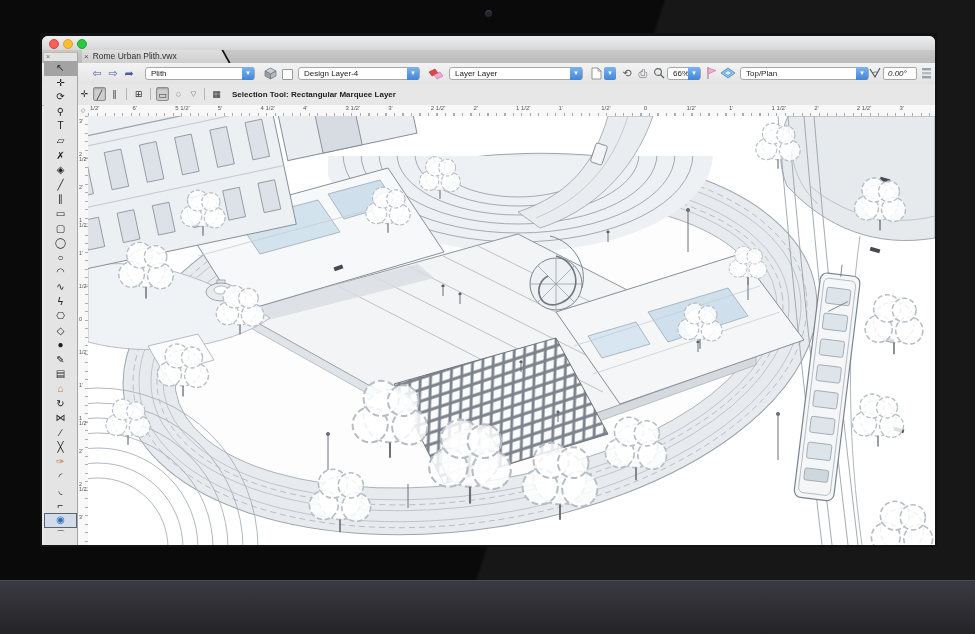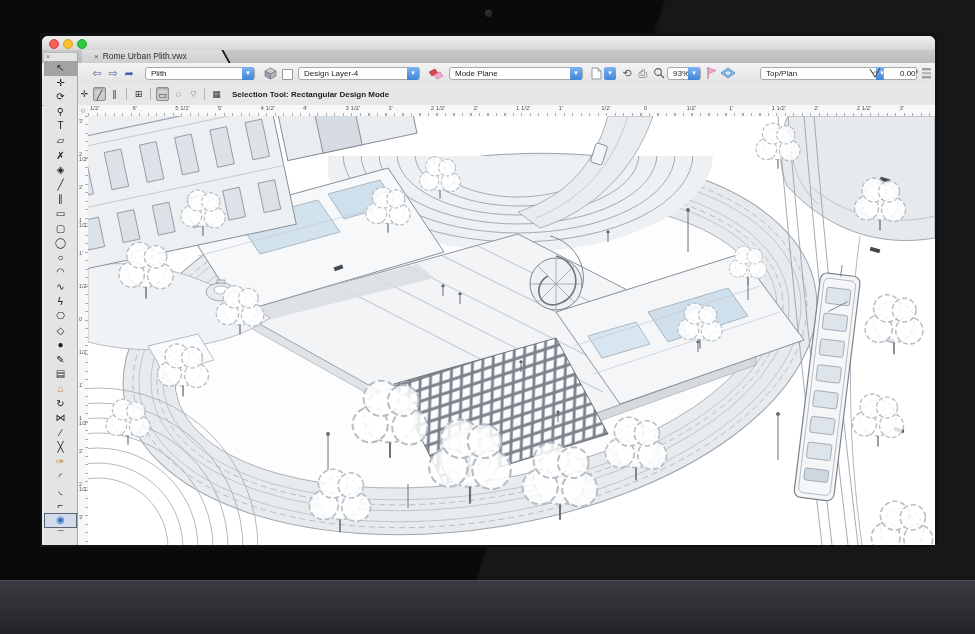--- a/index.html
+++ b/index.html
@@ -17,36 +17,36 @@
   
   #window{left:2px;top:3px;width:893px;height:509px;background:#ececec;border-radius:6px 6px 0 0;overflow:hidden;}
   #titlebar{left:0;top:0;width:893px;height:14px;background:linear-gradient(#efefef,#d6d6d6);border-bottom:1px solid #b2b2b2;}
   .light{top:3px;width:8px;height:8px;border-radius:50%;}
   #light-close{left:7px;background:#f95f57;border:.5px solid #d8433c;}
   #light-min{left:21px;background:#fbbe2e;border:.5px solid #dfa023;}
   #light-zoom{left:35px;background:#2bc840;border:.5px solid #1ea832;}
   #tabstrip{left:0;top:14px;width:893px;height:13px;background:linear-gradient(#c9c9c9,#bababa);border-bottom:1px solid #9a9a9a;}
   #tab{left:40px;top:0;width:148px;height:13px;background:linear-gradient(#dfdfdf,#cecece);
        clip-path:polygon(0 0,140px 0,148px 13px,0 13px);
-       font-size:8.5px;color:#2e2e2e;line-height:13px;padding-left:12px;box-sizing:border-box;white-space:nowrap;}
+       font-size:8.5px;color:#2e2e2e;line-height:13px;padding-left:2px;box-sizing:border-box;white-space:nowrap;}
   #tab .x{color:#555;margin-right:4px;font-size:8px;}
   #tab-slash{left:183px;top:0;width:2px;height:13px;background:#141414;transform:skewX(29deg);}
   
   #toolbar{left:0;top:27px;width:893px;height:21px;background:linear-gradient(#f3f3f3,#e3e3e3);border-bottom:1px solid #b6b6b6;}
   .tbi{top:3px;height:14px;font-size:11px;line-height:14px;color:#4b5aa8;text-align:center;width:14px;}
   .tbi.gray{color:#5a5f66;}
   .combo{top:3.5px;height:13px;background:#fff;border:1px solid #a8a8a8;border-radius:3px;
          font-size:8px;color:#222;line-height:12px;padding-left:5px;box-sizing:border-box;}
   .cbtn{position:absolute;right:0;top:-.5px;width:12px;height:12.5px;border-radius:0 2px 2px 0;
         background:linear-gradient(#7db4f2,#3f86d8);color:#fff;font-size:7px;line-height:12px;text-align:center;}
   .sbtn{top:3.5px;width:12px;height:13px;border-radius:2px;background:linear-gradient(#7db4f2,#3f86d8);
         color:#fff;font-size:7px;line-height:12px;text-align:center;}
   .chk{top:6px;width:9px;height:9px;border:1px solid #9a9a9a;background:#fdfdfd;border-radius:1px;}
   .field{top:3.5px;height:13px;background:#fff;border:1px solid #a8a8a8;border-radius:2px;
-         font-size:8px;color:#222;line-height:12px;padding-left:16px;box-sizing:border-box;}
+         font-size:8px;color:#222;line-height:12px;padding-left:4px;box-sizing:border-box;font-style:italic;}
   
   #modebar{left:0;top:48px;width:893px;height:21px;background:#e7e7e7;border-bottom:1px solid #bcbcbc;}
   .mbtn{top:3px;width:13px;height:14px;font-size:9px;line-height:14px;text-align:center;color:#333;border-radius:2px;}
   .mbtn.pressed{background:#cfcfcf;border:1px solid #8f8f8f;box-sizing:border-box;box-shadow:inset 0 1px 2px rgba(0,0,0,.25);}
   .msep{top:4px;width:1px;height:12px;background:#b5b5b5;}
   #mode-status{top:6px;font-size:8px;font-weight:bold;color:#222;white-space:nowrap;}
   
   #ruler-corner{left:36px;top:69px;width:10px;height:11px;background:#f4f4f4;border-right:1px solid #cfcfcf;border-bottom:1px solid #cfcfcf;
       font-size:6px;color:#555;text-align:center;line-height:11px;}
   #rulerh{left:46px;top:69px;width:847px;height:11px;background:#f8f8f8;border-bottom:1px solid #cfcfcf;overflow:hidden;
@@ -107,52 +107,52 @@
         <span>Design Layer-4</span>
         <span class="cbtn">▾</span>
       </div>
 
       <svg class="abs" style="left:386px;top:4px" width="16" height="13" viewBox="0 0 16 13">
         <polygon points="1,5 7,2 10,6 4,9" fill="#d84848" stroke="#a03030" stroke-width="0.6"></polygon>
         <polygon points="6,8 12,5 15,9 9,12" fill="#f2a8cd" stroke="#c96a9d" stroke-width="0.6"></polygon>
       </svg>
 
       <div class="abs combo" style="left:407px;width:134px">
-        <span>Mode Plane</span>
+        <span>Layer Layer</span>
         <span class="cbtn">▾</span>
       </div>
 
       <svg class="abs" style="left:549px;top:4px" width="11" height="13" viewBox="0 0 11 13">
         <path d="M1 1 h6 l3 3 v8 h-9 z" fill="#fdfdfd" stroke="#7b828a" stroke-width="0.8"></path>
         <path d="M7 1 v3 h3" fill="none" stroke="#7b828a" stroke-width="0.8"></path>
       </svg>
       <div class="abs sbtn" style="left:562px">▾</div>
 
       <div class="abs tbi gray" style="left:578px">⟲</div>
       <div class="abs tbi gray" style="left:594px">⎙</div>
 
       <svg class="abs" style="left:611px;top:4px" width="12" height="12" viewBox="0 0 12 12">
         <circle cx="5" cy="5" r="3.4" fill="none" stroke="#5a6066" stroke-width="1.1"></circle>
         <line x1="7.6" y1="7.6" x2="11" y2="11" stroke="#5a6066" stroke-width="1.3"></line>
       </svg>
       <div class="abs combo" style="left:625px;width:34px">
-        <span>93%</span>
+        <span>66%</span>
         <span class="cbtn">▾</span>
       </div>
 
       <svg class="abs" style="left:663px;top:3px" width="12" height="14" viewBox="0 0 12 14">
         <line x1="3" y1="1" x2="3" y2="13" stroke="#b06a90" stroke-width="1"></line>
         <path d="M3 2 L11 4.5 L3 8 Z" fill="#f0aed0" stroke="#c678a2" stroke-width="0.7"></path>
       </svg>
       <svg class="abs" style="left:678px;top:4px" width="16" height="12" viewBox="0 0 16 12">
         <polygon points="8,1 15,6 8,11 1,6" fill="#8ec2ec" stroke="#4a86b8" stroke-width="0.8"></polygon>
         <polygon points="8,3.4 11.8,6 8,8.6 4.2,6" fill="#d7ebf9" stroke="#4a86b8" stroke-width="0.6"></polygon>
       </svg>
 
-      <div class="abs combo" style="left:718px;width:129px">
+      <div class="abs combo" style="left:698px;width:129px">
         <span>Top/Plan</span>
         <span class="cbtn">▾</span>
       </div>
 
       <svg class="abs" style="left:827px;top:4px" width="12" height="12" viewBox="0 0 12 12">
         <path d="M1 2 L6 10 L11 1" fill="none" stroke="#4a5056" stroke-width="1.1"></path>
         <path d="M3.5 6 A5 5 0 0 1 8.8 5.4" fill="none" stroke="#4a5056" stroke-width="0.7"></path>
       </svg>
       <div class="abs field" style="left:841px;width:34px">
         <span>0.00°</span>
@@ -170,21 +170,21 @@
       <div class="abs mbtn pressed" style="left:51px">╱</div>
       <div class="abs mbtn" style="left:66px">∥</div>
       <div class="abs msep" style="left:84px"></div>
       <div class="abs mbtn" style="left:90px">⊞</div>
       <div class="abs msep" style="left:108px"></div>
       <div class="abs mbtn pressed" style="left:114px">▭</div>
       <div class="abs mbtn" style="left:130px">◌</div>
       <div class="abs mbtn" style="left:145px">⌔</div>
       <div class="abs msep" style="left:162px"></div>
       <div class="abs mbtn" style="left:168px">▦</div>
-      <div class="abs" id="mode-status" style="left:190px">Selection Tool: Rectangular Design Mode</div>
+      <div class="abs" id="mode-status" style="left:190px">Selection Tool: Rectangular Marquee Layer</div>
     </div>
 
     <div class="abs" id="ruler-corner">◇</div>
     <div class="abs" id="rulerh">
         <span style="left: 2px;">1/2'</span>
         <span style="left: 44.6px;">6'</span>
         <span style="left: 87.2px;">5 1/2'</span>
         <span style="left: 129.8px;">5'</span>
         <span style="left: 172.4px;">4 1/2'</span>
         <span style="left: 215px;">4'</span>

